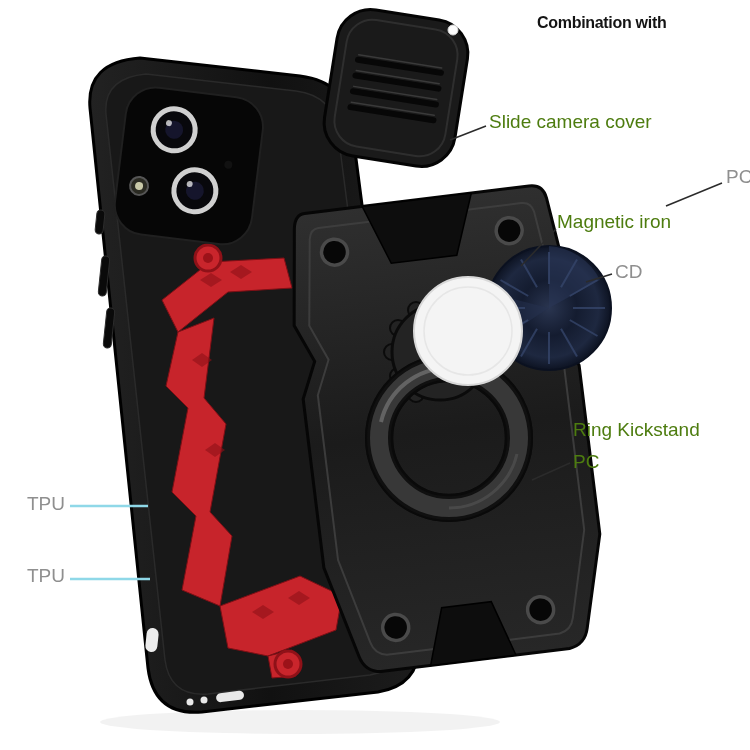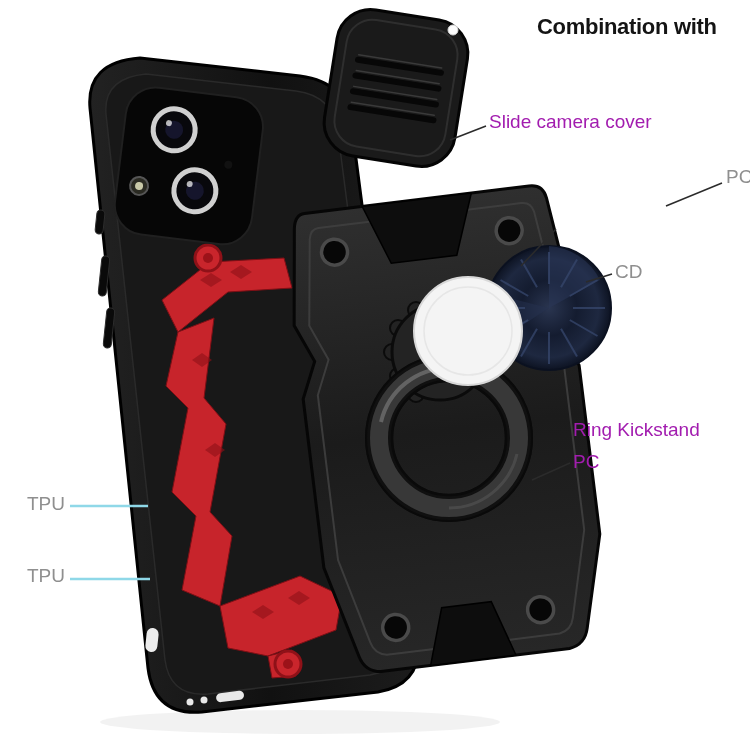--- a/index.html
+++ b/index.html
@@ -3,25 +3,25 @@
 <meta charset="utf-8">
 <style>
   html,body { margin:0; padding:0; background:#ffffff; }
   .canvas {
     position:relative; width:750px; height:750px; background:#ffffff;
     font-family:"Liberation Sans", sans-serif; overflow:hidden;
   }
   .canvas svg { position:absolute; left:0; top:0; }
   .title {
     position:absolute; left:537px; top:12px; width:213px;
-    font-size:22px; font-weight:700; color:#141414; line-height:1.32;
+    font-size:16px; font-weight:700; color:#141414; line-height:1.32;
     letter-spacing:-0.3px;
   }
   .label { position:absolute; font-size:19px; font-weight:500; white-space:nowrap; }
-  .label.red  { color:#a21caf; }
+  .label.red  { color:#4d7c0f; }
   .label.gray { color:#8f8f8f; }
   .lbl-slide   { left:489px; top:111px; }
   .lbl-pc-top  { left:726px; top:166px; }
   .lbl-magnet  { left:557px; top:211px; }
   .lbl-cd      { left:615px; top:261px;text-align:center; }
   .lbl-ring    { left:573px; top:419px;text-align:center; }
   .lbl-pc-bot  { left:573px; top:451px; }
   .lbl-tpu1    { left:27px;  top:493px; }
   .lbl-tpu2    { left:27px;  top:565px; }
 </style>
@@ -189,19 +189,20 @@
       <line x1="70" y1="579" x2="150" y2="579"></line>
     </g>
   </svg>
 
   <div class="title">
     <div>Combination with</div>
   </div>
 
   <div class="label red lbl-slide">Slide camera cover</div>
   <div class="label gray lbl-pc-top">PC</div>
+  <div class="label red lbl-magnet">Magnetic iron</div>
   <div class="label gray lbl-cd">CD</div>
   <div class="label red lbl-ring">Ring Kickstand</div>
   <div class="label red lbl-pc-bot">PC</div>
   <div class="label gray lbl-tpu1">TPU</div>
   <div class="label gray lbl-tpu2">TPU</div>
 
 </div>
 
 </body></html>

